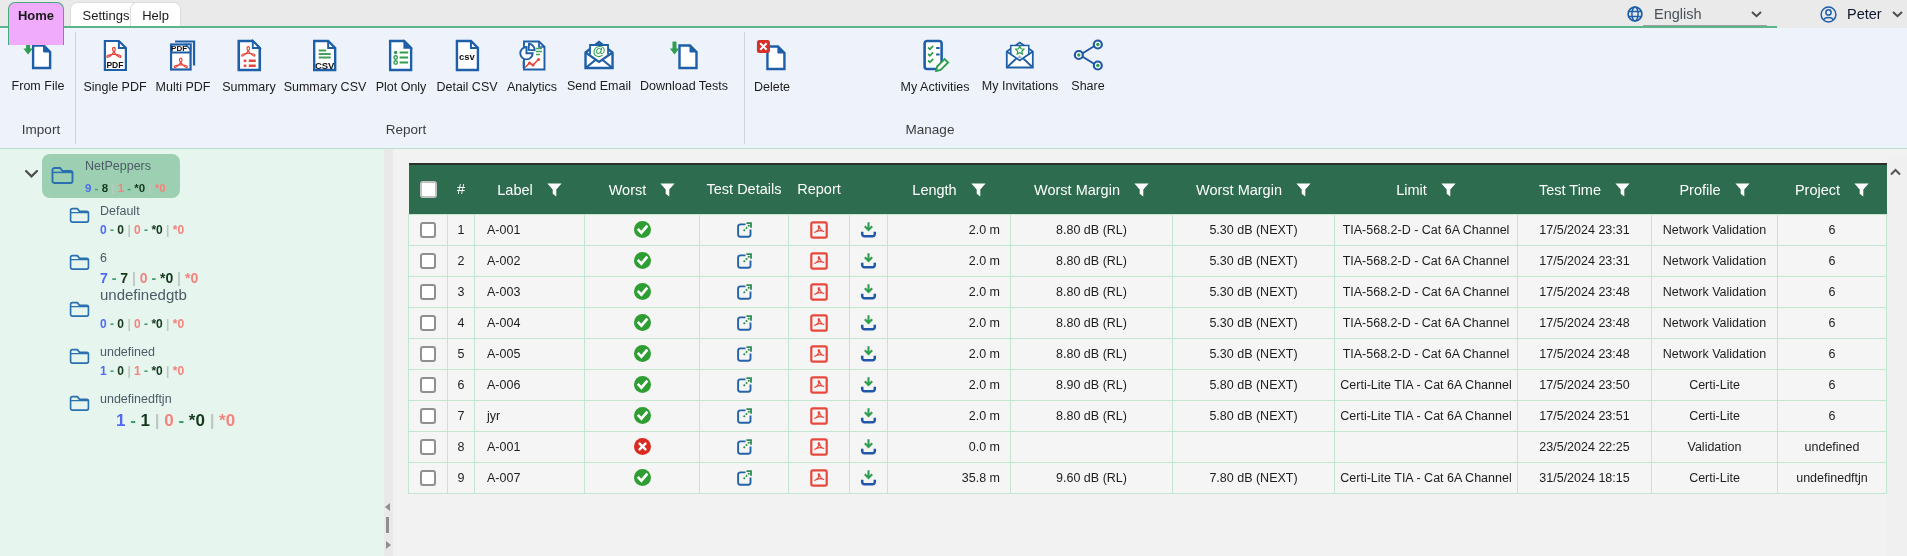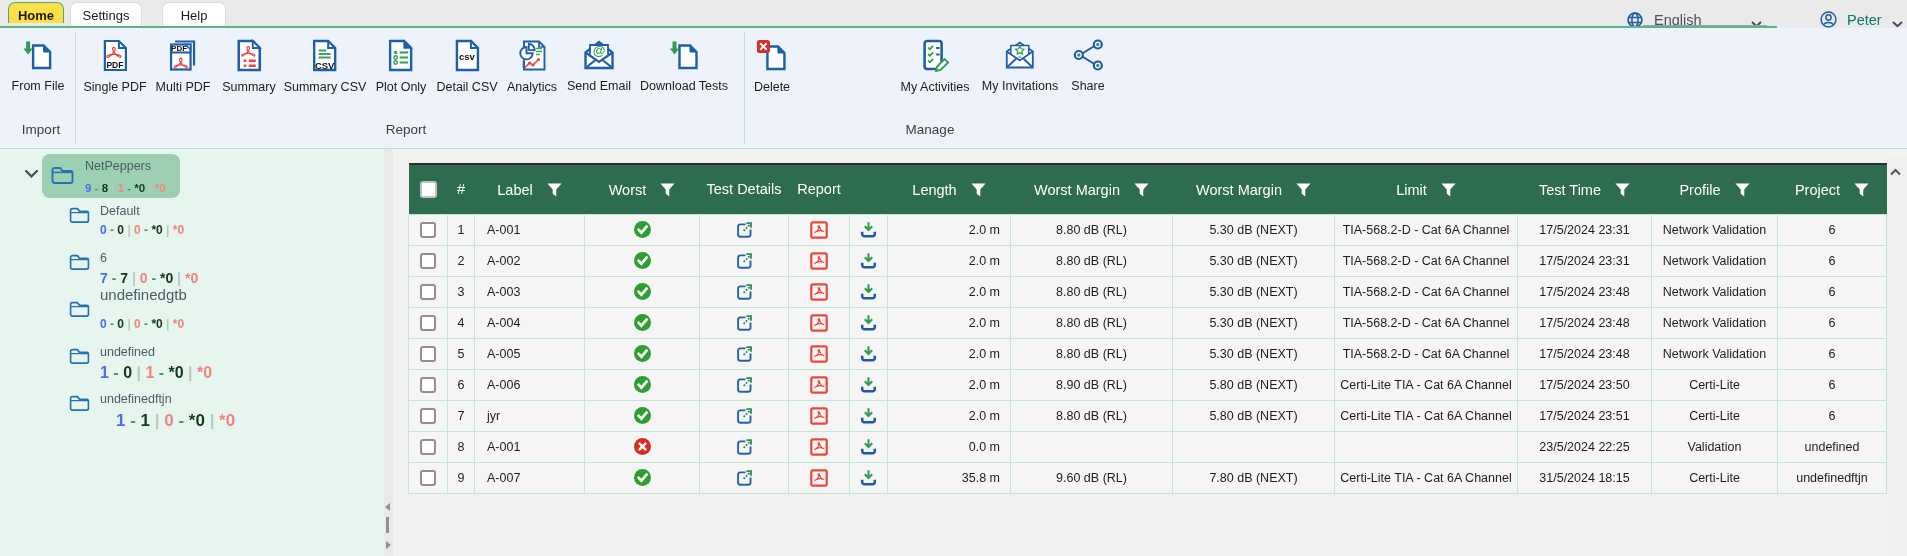--- a/index.html
+++ b/index.html
@@ -1,30 +1,30 @@
 <!DOCTYPE html>
 <html><head><meta charset="utf-8">
 <style>
 *{margin:0;padding:0;box-sizing:border-box}
 html,body{width:1907px;height:556px;overflow:hidden;font-family:"Liberation Sans",sans-serif;background:#f2f2f3;position:relative}
 
 #topbar{position:absolute;left:0;top:0;width:1907px;height:28px;background:#eaeaea}
 #topbar .gline{position:absolute;left:0;top:26px;width:1777px;height:2px;background:#5cb488;z-index:1}
 .tab{position:absolute;top:2px;height:26px;border-radius:7px 7px 0 0;background:#fff;font-size:13px;color:#1a1a1a;text-align:center;line-height:25px}
-.tab.active{border:1px solid #45ab7c;border-bottom:none;font-weight:bold;z-index:2;height:21px;background:#fde047}
+.tab.active{border:1px solid #45ab7c;border-bottom:none;font-weight:bold;z-index:2;height:43px;background:#f0abfc}
 .tab.plain{border:1px solid #dcdcdc;border-bottom:none}
 
 #ribbon{position:absolute;left:0;top:28px;width:1907px;height:121px;background:#eef3fb;border-bottom:1px solid #b9e0cb}
 .vsep{position:absolute;top:4px;width:1px;height:112px;background:#ccd6dd}
 .rb{position:absolute;top:11px;transform:translateX(-50%);text-align:right;white-space:nowrap}
 .rb svg{display:block;margin:0 auto}
 .rb .lbl{margin-top:8px;font-size:12.5px;color:#1b1b1b}
 .grp{position:absolute;top:94px;transform:translateX(-50%);font-size:13.5px;color:#3c3c3c}
 
-.topright{position:absolute;top:0;height:28px;display:flex;align-items:flex-end}
+.topright{position:absolute;top:0;height:28px;display:flex;align-items:center}
 .trtext{font-size:14.5px;color:#49505a}
 
 #leftpanel{position:absolute;left:0;top:149px;width:384px;height:407px;background:#e6f6ee}
 #scrollstrip{position:absolute;left:384px;top:149px;width:9px;height:407px;background:#e9e9e9}
 #scrollthumb{position:absolute;left:386px;top:517px;width:3px;height:16px;background:#8f8f8f}
 .selnode{position:absolute;left:42px;top:154px;width:138px;height:44px;background:#9dd0b2;border-radius:8px}
 .tlabel{position:absolute;font-size:12.5px;font-weight:normal;color:#4b5b66;white-space:nowrap}
 .tcounts{position:absolute;font-size:11.5px;font-weight:bold;white-space:nowrap}
 .cb1{color:#4f6bf5}.cg{color:#3d9e6c}.cd{color:#15381d}.cp{color:#bcc8c0}.cr{color:#f4837d}
 #vscroll{position:absolute;left:1887px;top:157px;width:20px;height:399px;background:#f0f0f0}
@@ -83,39 +83,39 @@
         <path d="M3.7 13.8 c1.1 -3.2 8.5 -3.2 9.6 0" stroke="#1e5fa8" stroke-width="1.5" fill="none"></path>
       </symbol>
 <symbol id="s-chevs" viewBox="0 0 11 7">
         <path d="M1 1 l4.5 4.3 L10 1" stroke="#4a4a4a" stroke-width="1.9" fill="none"></path>
       </symbol>
 </defs>
   </svg>
 <div id="topbar">
     <div class="tab active" style="left:8px;width:56px">Home</div>
     <div class="tab plain" style="left:70px;width:72px">Settings</div>
-    <div class="tab plain" style="left:162px;width:64px">Help</div>
+    <div class="tab plain" style="left:130px;width:51px">Help</div>
     <div class="gline"></div>
     <div class="topright" style="left:1627px;gap:11px">
       <svg width="16" height="16" class="icv">
         <use href="#s-globe"></use>
       </svg>
       <span class="trtext">English</span>
     </div>
     <div class="topright" style="left:1751px">
       <svg width="11" height="7">
         <use href="#s-chevs"></use>
       </svg>
     </div>
     <div style="position:absolute;left:1643px;top:25px;width:124px;height:1px;background:#9aa0a6"></div>
     <div class="topright" style="left:1820px;gap:10px">
       <svg width="17" height="17" class="icv">
         <use href="#s-person"></use>
       </svg>
-      <span class="trtext" style="color:#0f766e">Peter</span>
+      <span class="trtext" style="color:#0f172a">Peter</span>
       <svg width="11" height="7">
         <use href="#s-chevs"></use>
       </svg>
     </div>
   </div>
 <div id="ribbon">
     <div class="vsep" style="left:75px"></div>
     <div class="vsep" style="left:744px"></div>
     <div class="rb" style="left:38px">
       <svg width="34" height="32" viewBox="0 0 34 32">
@@ -300,21 +300,21 @@
 <div class="tcounts" style="left:100px;top:270px;font-size:14px"><span class="cb1">7</span><span class="cg"> - </span><span class="cd">7</span><span class="cp"> | </span><span class="cr">0</span><span class="cg"> - </span><span class="cd">*0</span><span class="cp"> | </span><span class="cr">*0</span></div>
 <svg style="position:absolute;left:69px;top:300px" width="21" height="17" viewBox="0 0 23 19">
     <use href="#s-folder"></use>
   </svg>
 <div class="tlabel" style="left:100px;top:286px;font-size:15px">undefinedgtb</div>
 <div class="tcounts" style="left:100px;top:317px;font-size:12px"><span class="cb1">0</span><span class="cg"> - </span><span class="cd">0</span><span class="cp"> | </span><span class="cr">0</span><span class="cg"> - </span><span class="cd">*0</span><span class="cp"> | </span><span class="cr">*0</span></div>
 <svg style="position:absolute;left:69px;top:347px" width="21" height="17" viewBox="0 0 23 19">
     <use href="#s-folder"></use>
   </svg>
 <div class="tlabel" style="left:100px;top:345px;font-size:12.5px">undefined</div>
-<div class="tcounts" style="left:100px;top:364px;font-size:16px"><span class="cb1">1</span><span class="cg"> - </span><span class="cd">0</span><span class="cp"> | </span><span class="cr">1</span><span class="cg"> - </span><span class="cd">*0</span><span class="cp"> | </span><span class="cr">*0</span></div>
+<div class="tcounts" style="left:100px;top:364px;font-size:12px"><span class="cb1">1</span><span class="cg"> - </span><span class="cd">0</span><span class="cp"> | </span><span class="cr">1</span><span class="cg"> - </span><span class="cd">*0</span><span class="cp"> | </span><span class="cr">*0</span></div>
 <svg style="position:absolute;left:69px;top:394px" width="21" height="17" viewBox="0 0 23 19">
     <use href="#s-folder"></use>
   </svg>
 <div class="tlabel" style="left:100px;top:392px;font-size:12.5px">undefinedftjn</div>
 <div class="tcounts" style="left:116px;top:411px;font-size:17px"><span class="cb1">1</span><span class="cg"> - </span><span class="cd">1</span><span class="cp"> | </span><span class="cr">0</span><span class="cg"> - </span><span class="cd">*0</span><span class="cp"> | </span><span class="cr">*0</span></div>
 <table>
     <colgroup>
       <col style="width:39px">
       <col style="width:27px">
       <col style="width:110px">

